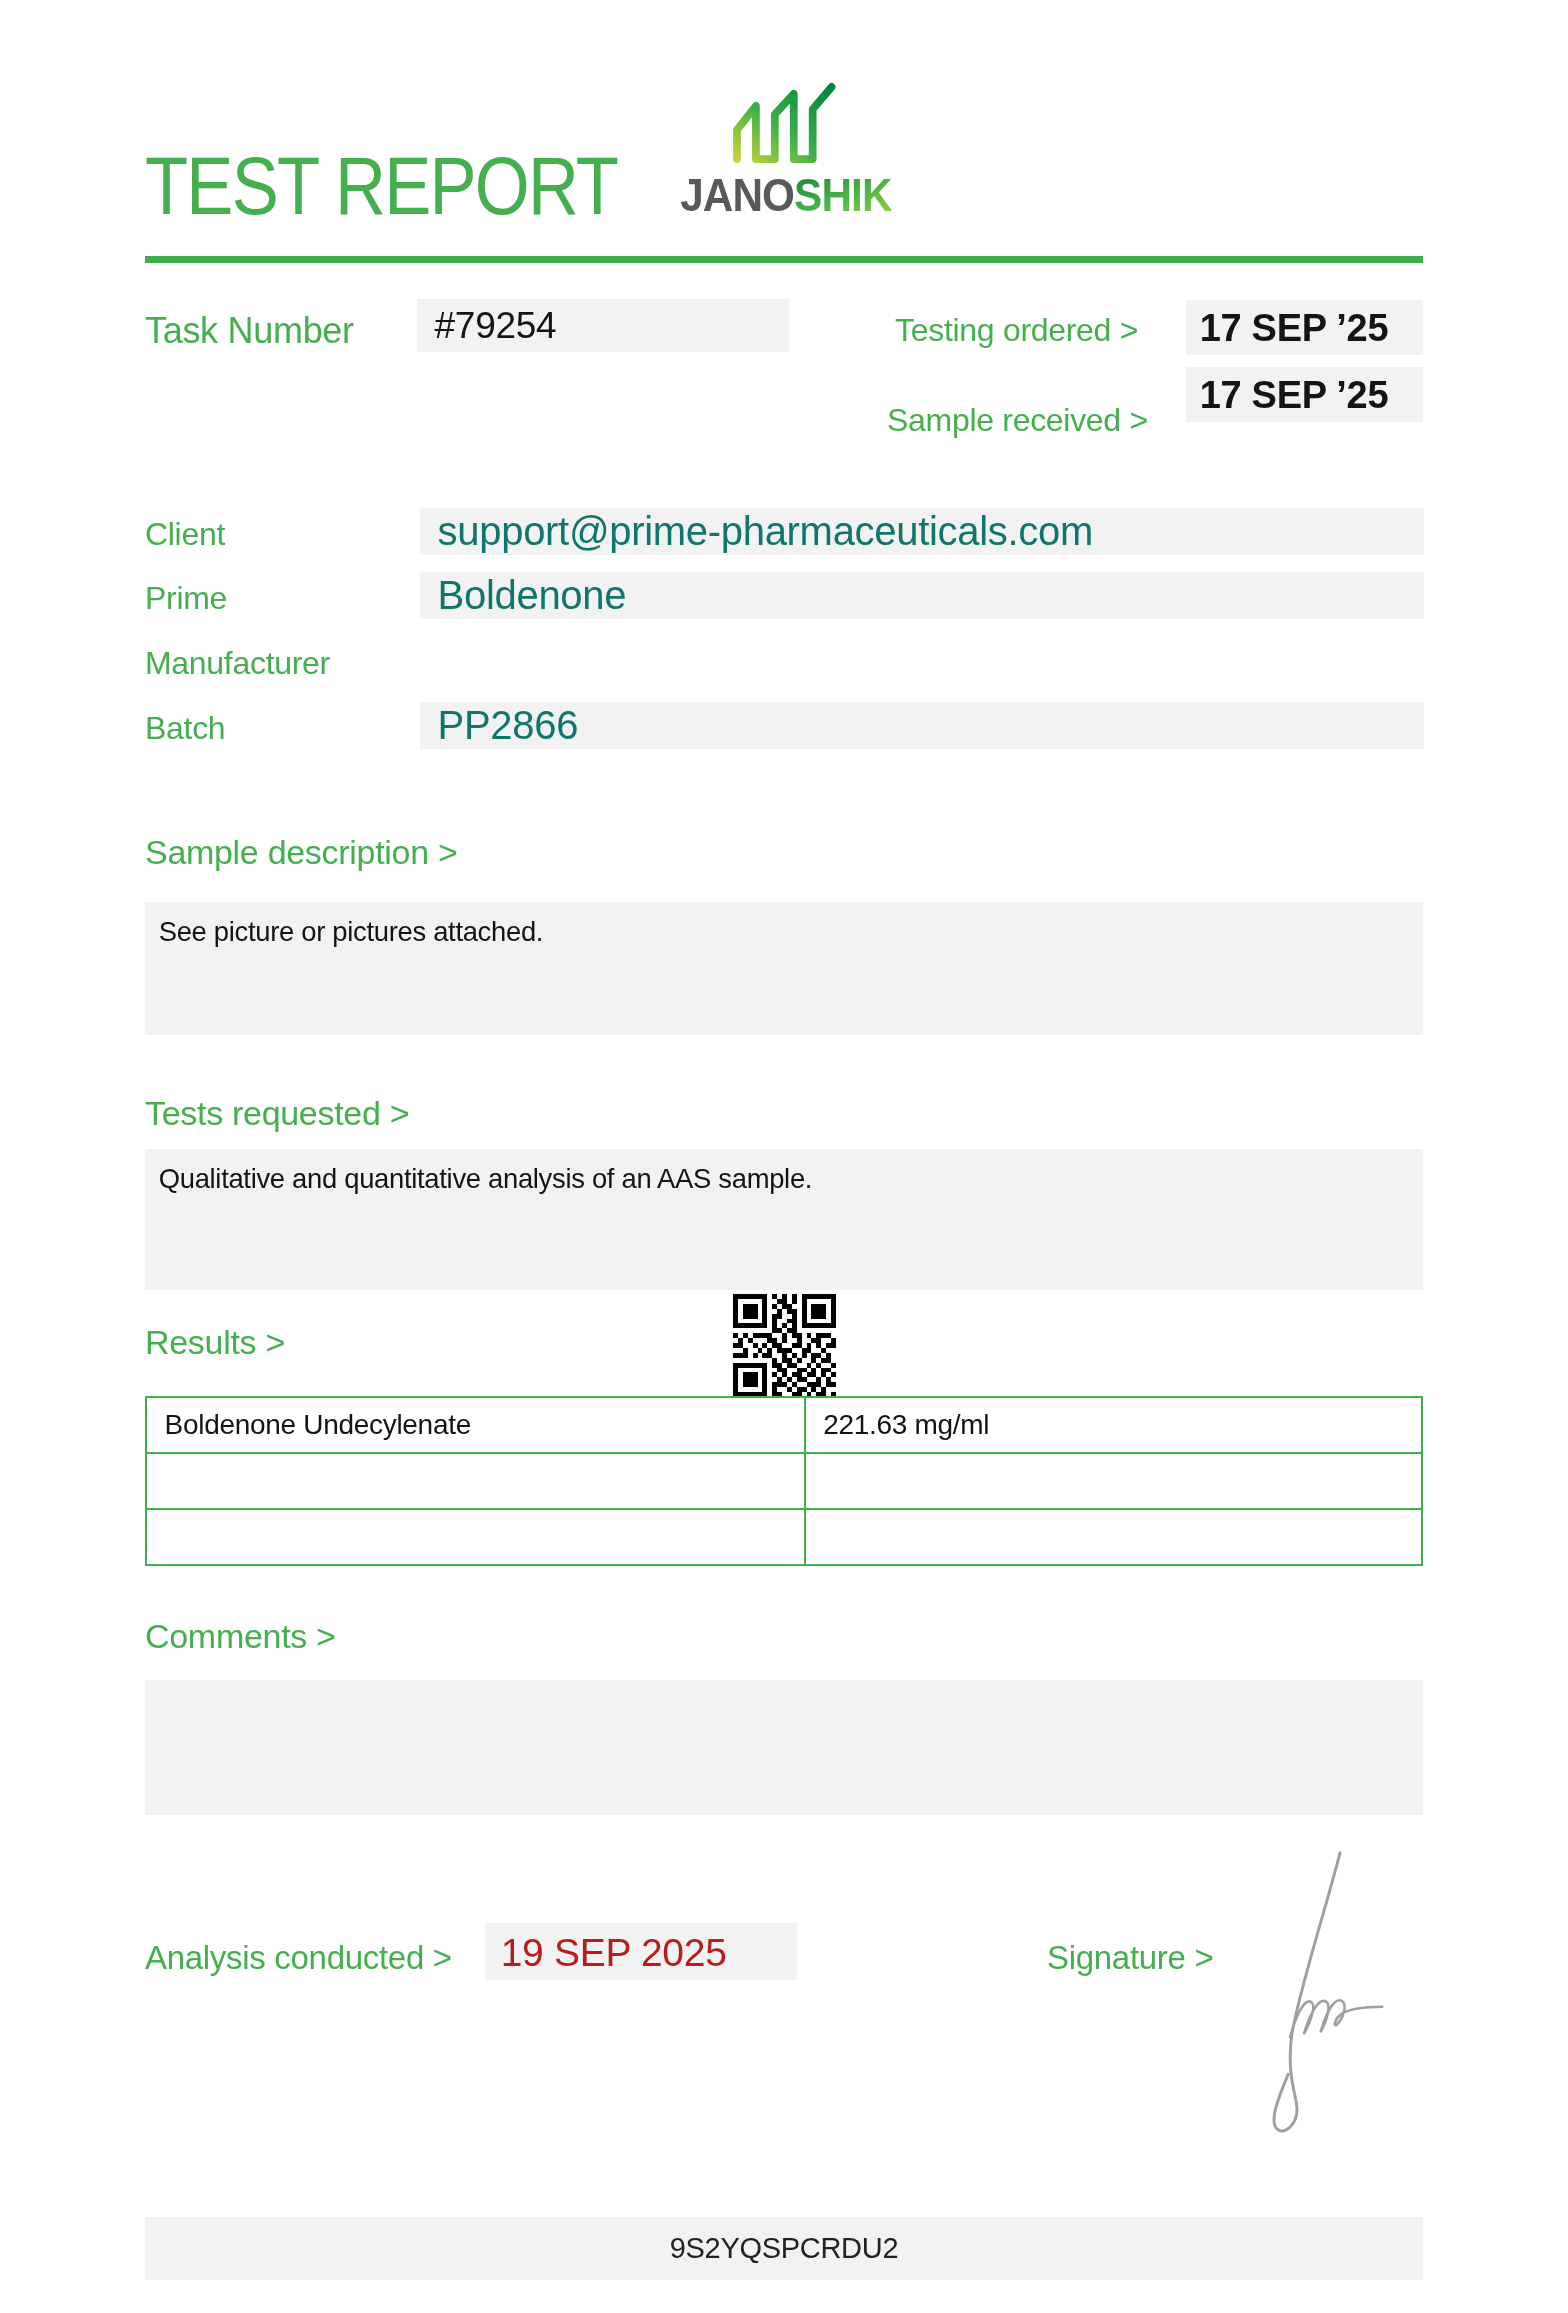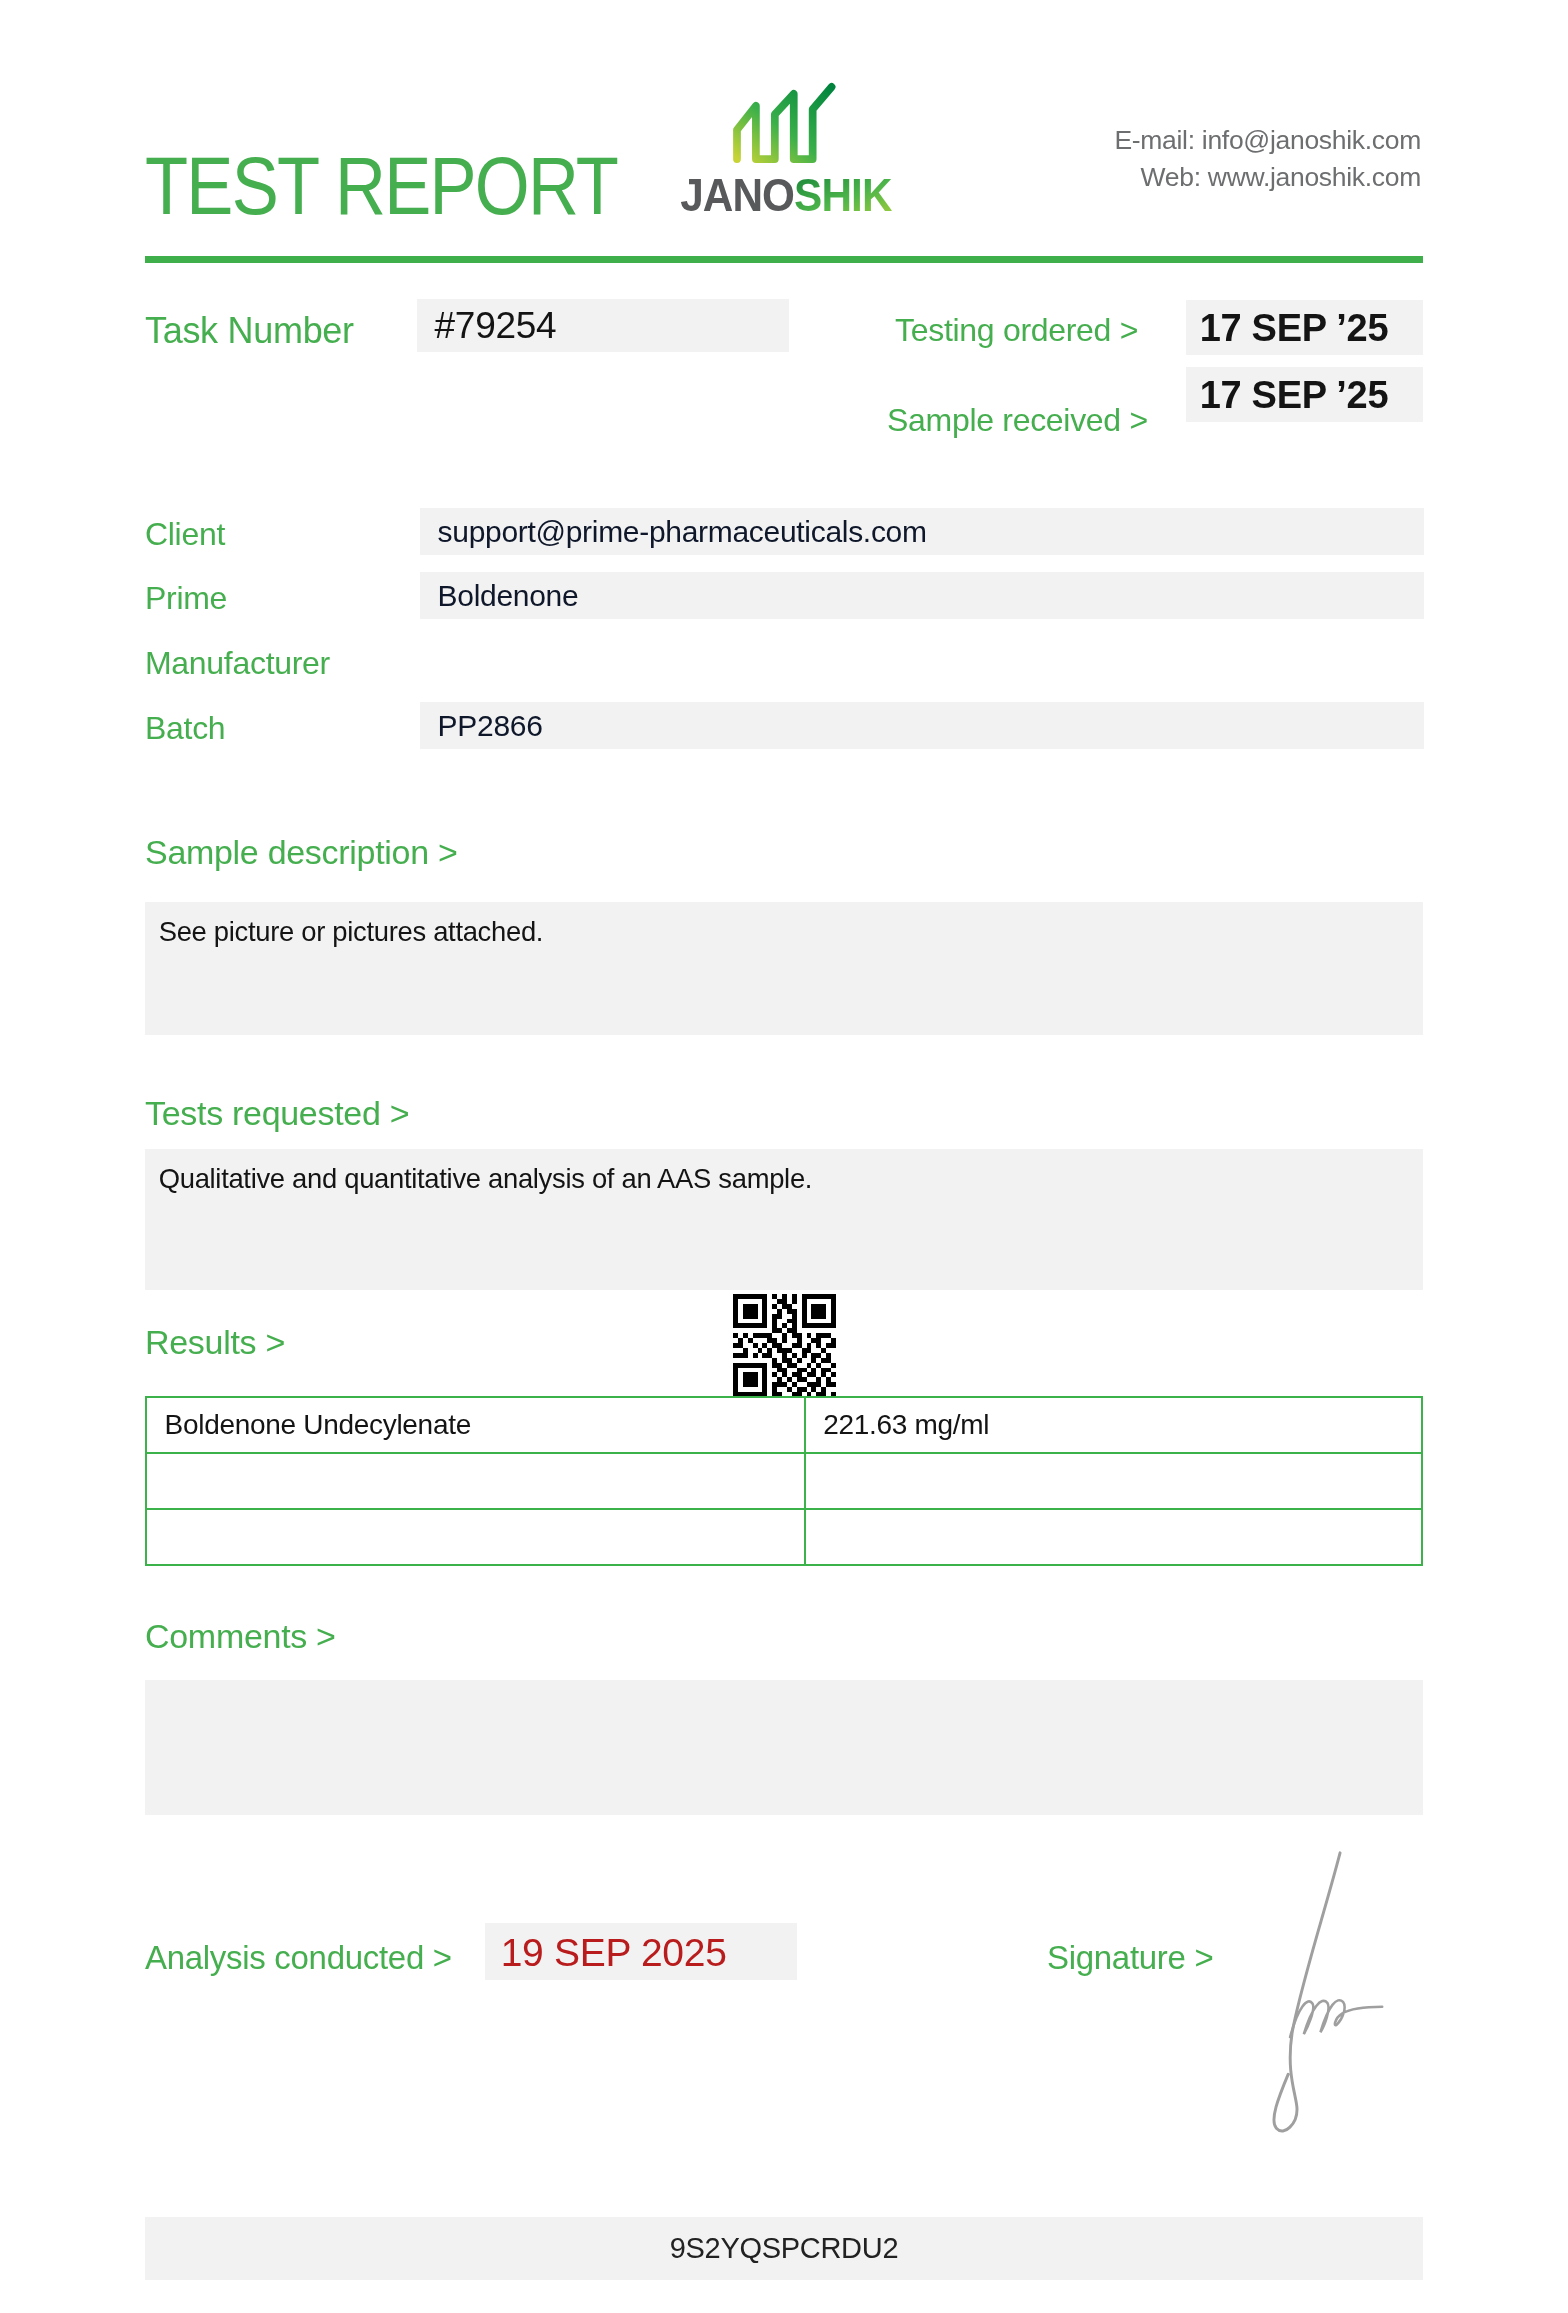--- a/index.html
+++ b/index.html
@@ -27,21 +27,21 @@
   .task-box{left:417px;top:299px;width:372px;height:53px;}
   .task-box span{display:block;padding:5.9px 0 0 17.6px;font-size:37px;color:#141414;}
   .to-label{left:895px;top:312px;font-size:32px;}
   .sr-label{left:887px;top:378px;font-size:32px;margin-top:24px;}
   .date-box{width:237px;height:55px;font-weight:bold;}
   .date-box span{display:block;padding:6.9px 0 0 13.7px;font-size:38px;color:#141414;white-space:nowrap;}
 
   
   .d-label{left:145px;font-size:32px;}
   .d-box{left:420px;width:1004px;height:47px;}
-  .d-box span{display:block;line-height:47px;padding-left:17.6px;font-size:30px;color:#0f172a;white-space:nowrap;}
+  .d-box span{display:block;line-height:47px;padding-left:17.6px;font-size:40px;color:#0f766e;white-space:nowrap;}
 
   
   .section-h{position:absolute;left:145px;font-size:34px;color:#45AE4E;white-space:nowrap;}
   .big-box{left:145px;width:1278px;}
   .big-box span{display:block;padding:13.7px 0 0 13.7px;font-size:27.4px;color:#141414;}
 
   
   .qr{position:absolute;left:733px;top:1294px;width:103px;height:103px;
       display:grid;grid-template-columns:repeat(21,1fr);grid-template-rows:repeat(21,1fr);}
   .qr .m{background:#000;}
@@ -77,24 +77,20 @@
           <stop offset="0" stop-color="#c8d435"></stop>
           <stop offset="0.45" stop-color="#3bb04a"></stop>
           <stop offset="1" stop-color="#00843d"></stop>
         </linearGradient>
       </defs>
       <polyline points="8,92 8,58 30,30 30,92 52,92 52,40 74,16 74,92 96,92 96,34 118,8" fill="none" stroke="url(#lg)" stroke-width="9" stroke-linecap="round" stroke-linejoin="round"></polyline>
     </svg>
     <div class="logo-text"><span class="g1">JANO</span><span class="g2">SHIK</span></div>
   </div>
 
-  <div class="contact">
-    <div>E-mail: info@janoshik.com</div>
-    <div>Web: www.janoshik.com</div>
-  </div>
 
   <div class="divider"></div>
 
   <div class="lbl task-label">Task Number</div>
   <div class="graybox task-box">
     <span>#79254</span>
   </div>
 
   <div class="lbl to-label">Testing ordered  &gt;</div>
   <div class="graybox date-box" style="left:1186px;top:300px;">

